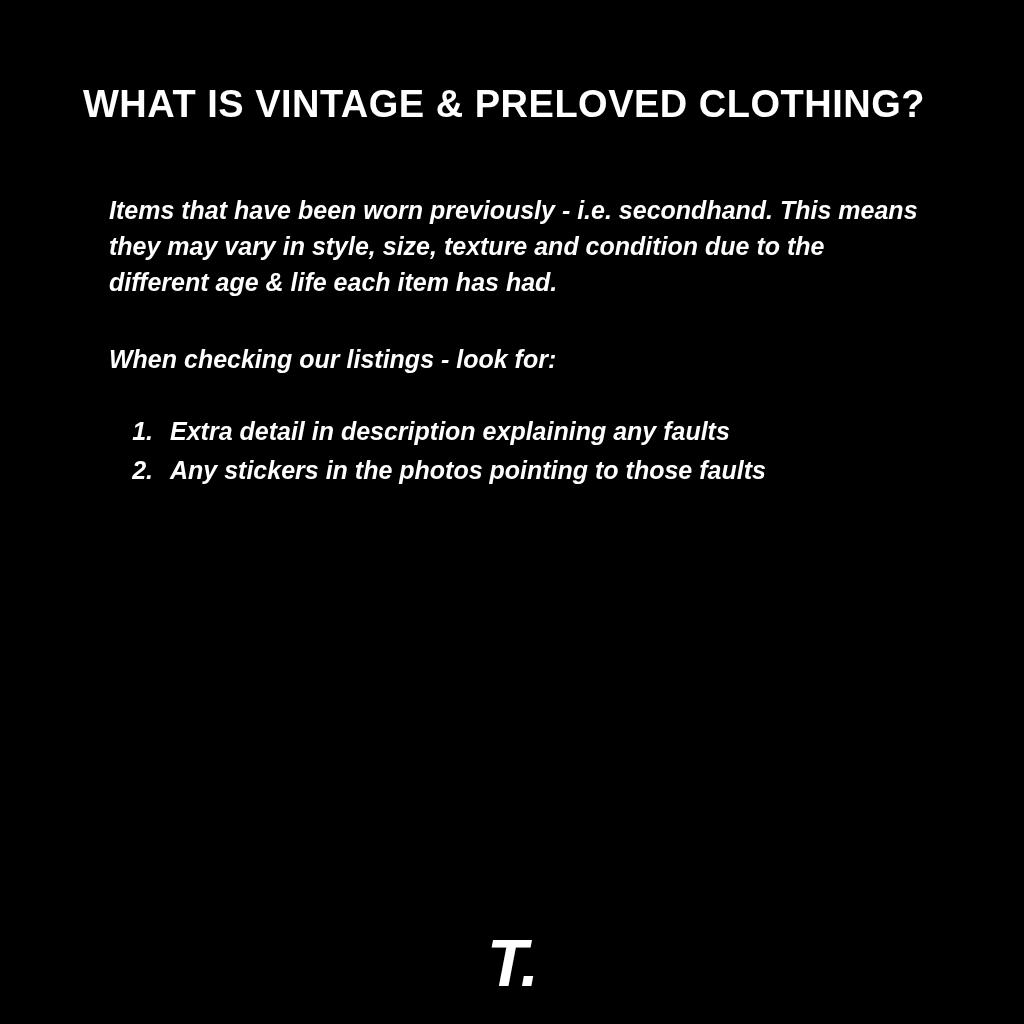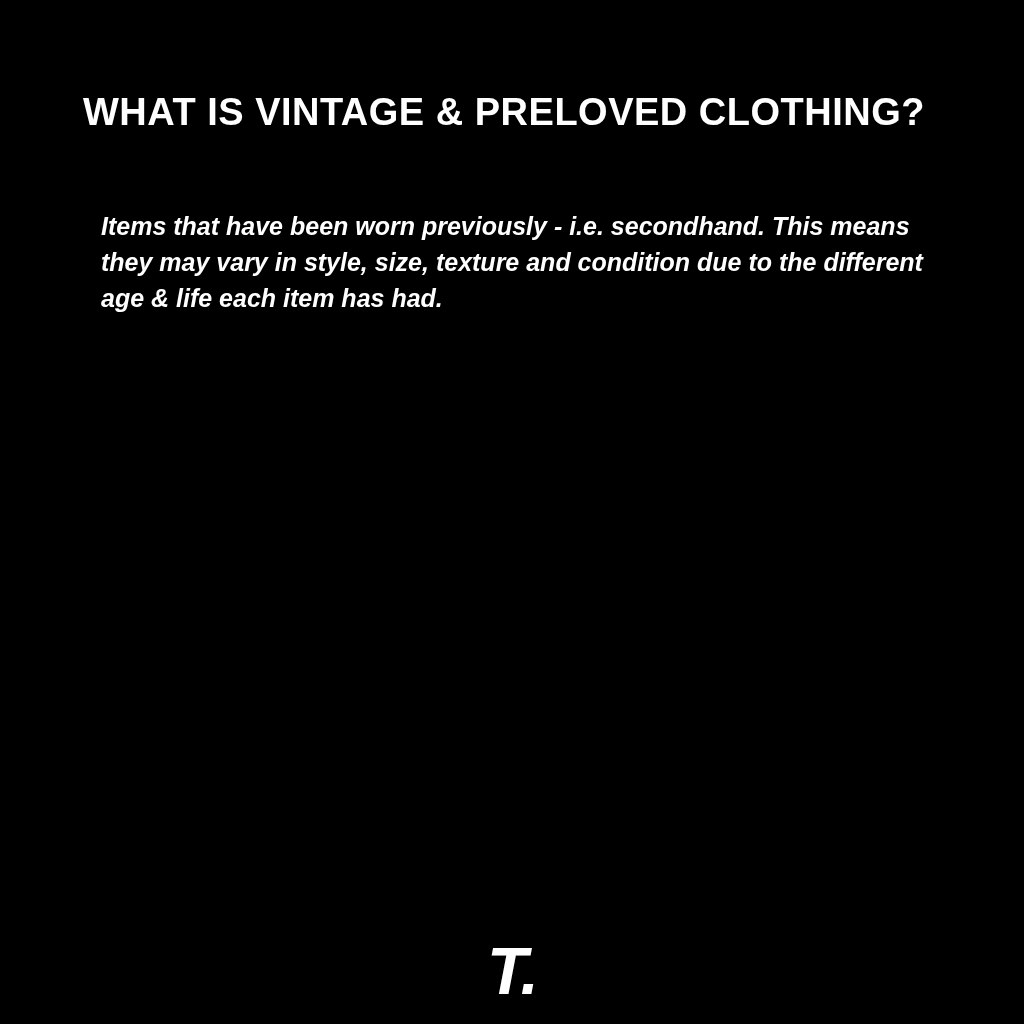--- a/index.html
+++ b/index.html
@@ -21,30 +21,30 @@
     box-sizing: border-box;
     padding: 0;
   }
   .heading-main {
     text-align: center;
     font-weight: bold;
     font-style: normal;
     font-size: 38px;
     letter-spacing: 0.5px;
     line-height: 1.1;
-    margin: 16px;
+    margin: 8px;
     padding: 76px 40px 0 24px;
     text-transform: uppercase;
   }
   .body-block {
     font-weight: bold;
     font-style: italic;
     font-size: 25px;
     line-height: 1.45;
-    margin: 0;
+    margin: 8px;
     padding: 0 96px 0 101px;
   }
   .para-1 {
     padding-top: 58px;
     max-width: 860px;
   }
   .heading-second {
     text-align: center;
     font-weight: bold;
     font-size: 37px;
@@ -90,17 +90,22 @@
 <body>
 
 <div class="page">
 
   <h1 class="heading-main">WHAT IS VINTAGE &amp; PRELOVED CLOTHING?</h1>
 
   <p class="body-block para-1">Items that have been worn previously - i.e. secondhand. This means they may vary in style, size, texture and condition due to the different age &amp; life each item has had.</p>
 
 
 
+  <p class="body-block para-3">When checking our listings - look for:</p>
 
+  <ol class="faults">
+    <li>Extra detail in description explaining any faults</li>
+    <li>Any stickers in the photos pointing to those faults</li>
+  </ol>
 
   <div class="logo">T.</div>
 
 </div>
 
 </body></html>

